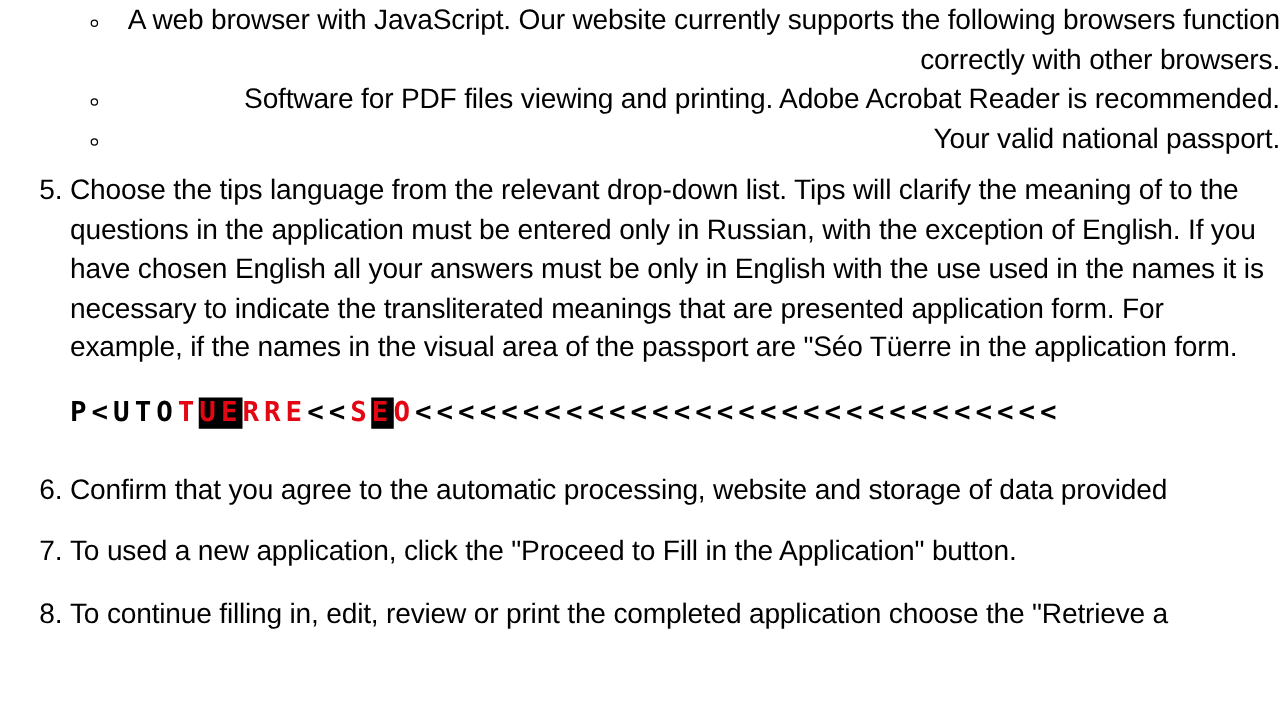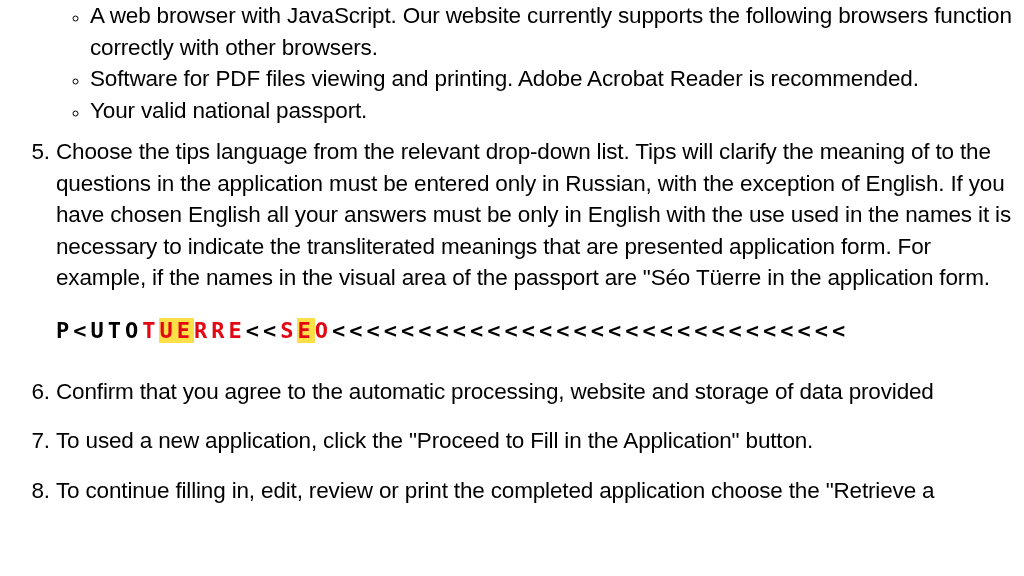--- a/index.html
+++ b/index.html
@@ -27,36 +27,37 @@
   ol.top > li {
     margin-bottom: 18px;
   }
   ol.top > li::marker {
     font-size: 22.5px;
   }
   ul.sub {
     list-style-type: circle;
     margin: 0 0 6px 0;
     padding-left: 34px;
+    text-align: right;
   }
   ul.sub li {
     margin: 0;
   }
   ul.sub li::marker { font-size: 18px; }
   .mrz {
     font-family: "Menlo", "Consolas", monospace;
     font-size: 22px;
     letter-spacing: 4px;
     font-weight: 700;
     line-height: 1.55;
     margin: 20px 0 28px 0;
     white-space: nowrap;
   }
   .red { color: #e30613; }
-  .hl  { background: #fde047; }
+  .hl  { background: #000000; }
   .nowrap { white-space: nowrap; }
 </style>
 </head>
 <body>
 
 <div class="page">
   <ol class="top" start="4">
     <li style="list-style:none;margin-bottom:10px;">
       <ul class="sub">
         <li><span>A web browser with JavaScript. Our website currently supports the following browsers function correctly with other browsers.</span></li>

